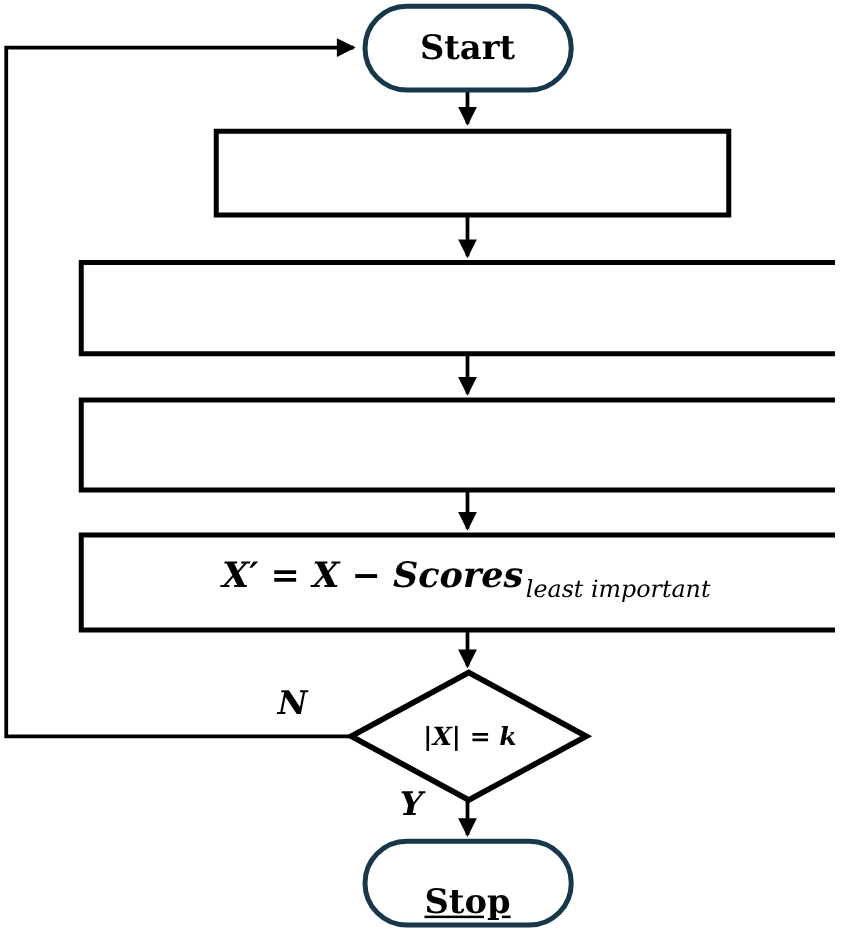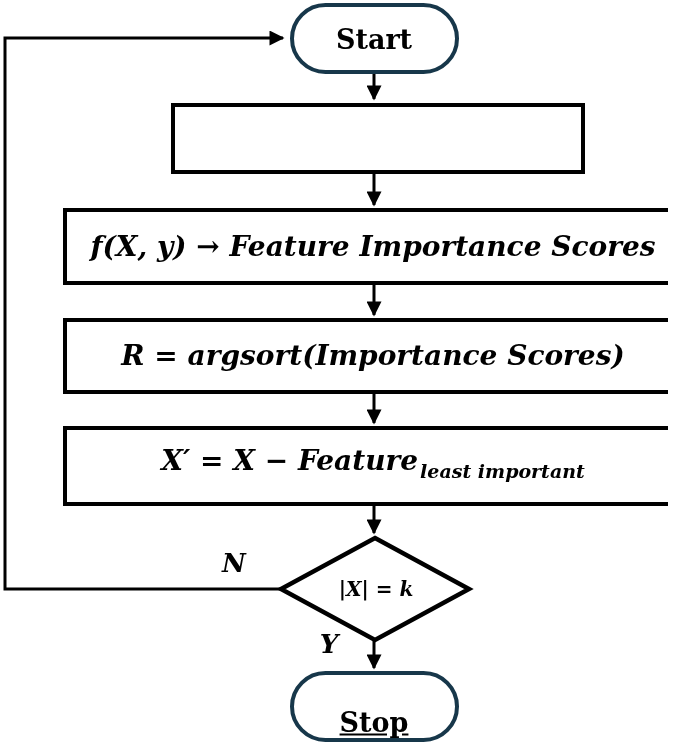--- a/index.html
+++ b/index.html
@@ -36,21 +36,21 @@
     font-style: normal;
     font-size: 27px;
   }
   .branch-label {
     font-style: italic;
     font-size: 26px;
   }
   .sub {
     font-size: 19px;
     font-style: italic;
-    font-weight: bold;
+    font-weight: normal;
     vertical-align: -8px;
     margin-left: 2px;
   }
 </style>
 </head>
 <body>
 
 <div class="canvas">
 
   <svg viewBox="0 0 685 746" width="685" height="746">
@@ -80,26 +80,24 @@
     <rect x="65" y="428" width="616" height="76" fill="#ffffff" stroke="#000000" stroke-width="4"></rect>
 
     <polygon points="375,538 469,589 375,640 281,589" fill="#ffffff" stroke="#000000" stroke-width="4.5"></polygon>
 
     <rect x="292" y="673" width="165" height="67" rx="33.5" ry="33.5" fill="#ffffff" stroke="#17374a" stroke-width="4"></rect>
   </svg>
 
   <div class="label terminator-label" style="left:374px; top:39px;">Start</div>
 
 
-  <div class="label formula" style="left:373px; top:247px;">f(X, y) → Feature Importance Scores</div>
 
-  <div class="label formula" style="left:373px; top:356px;">R = argsort(Importance Scores)</div>
 
   <div class="label formula" style="left:373px; top:464px;">
-    <span>X′ = X − Feature</span><span class="sub">least important</span>
+    <span>X′ = X − Scores</span><span class="sub">least important</span>
   </div>
 
   <div class="label formula" style="left:376px; top:589px; font-size:20px;">|X| = k</div>
 
   <div class="label branch-label" style="left:234px; top:563px;">N</div>
 
   <div class="label branch-label" style="left:329px; top:644px;">Y</div>
 
   <div class="label terminator-label" style="left:374px; top:722px;text-decoration:underline;">Stop</div>
 

